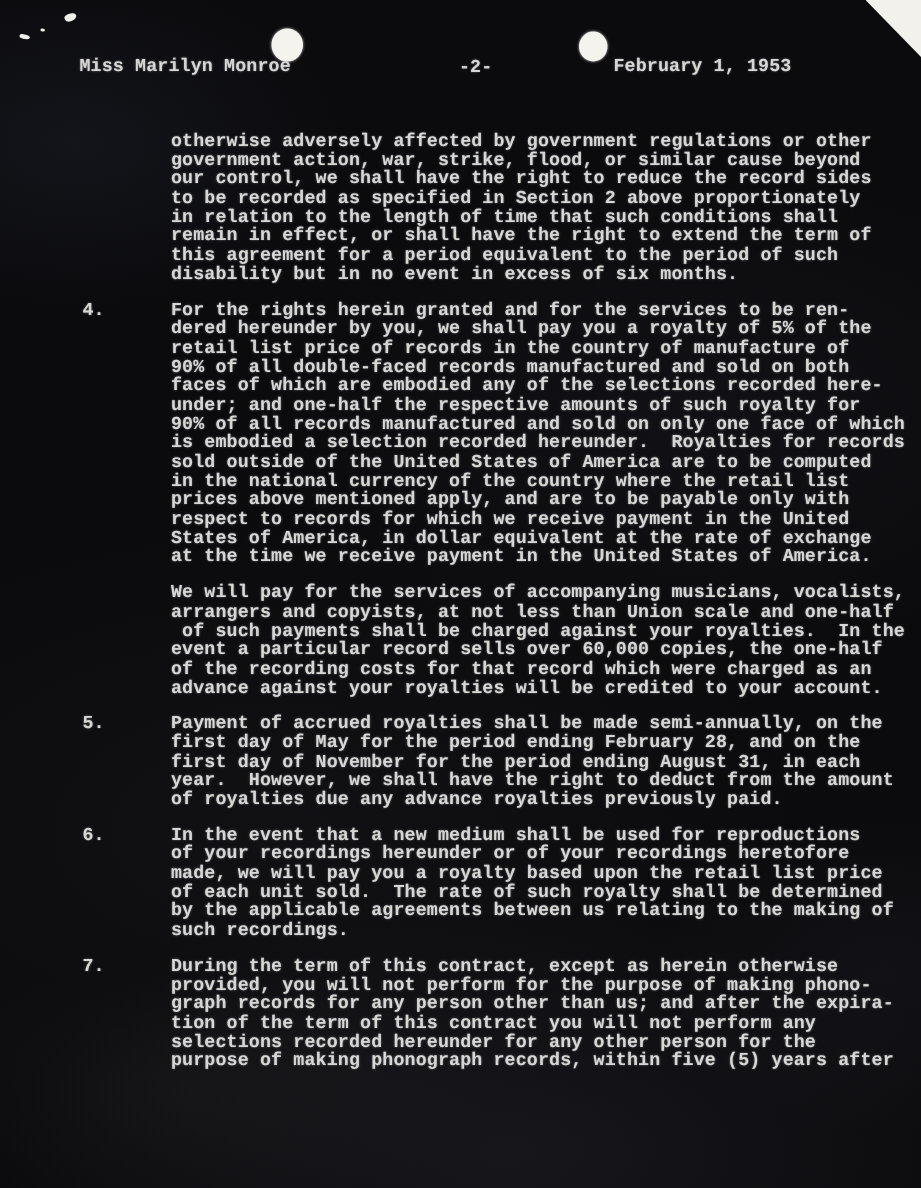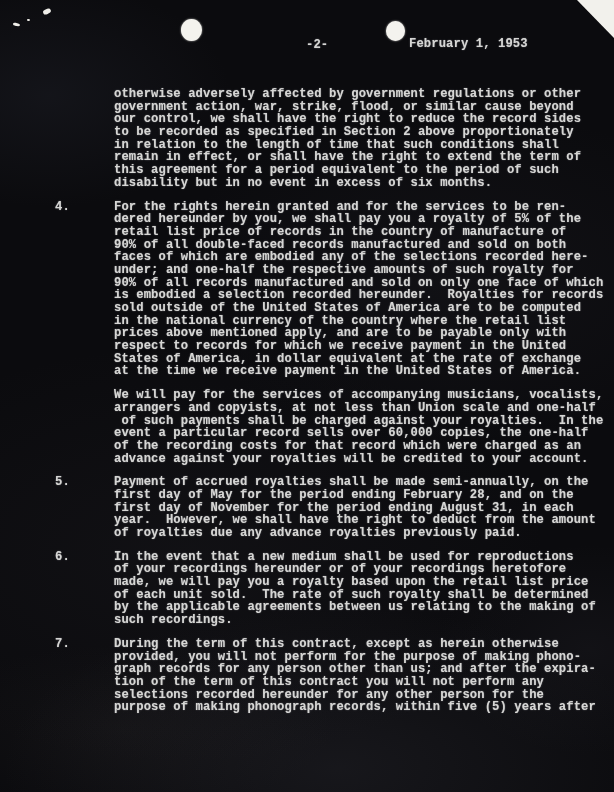--- a/index.html
+++ b/index.html
@@ -53,19 +53,20 @@
 <div class="scan-page">
 
   <div class="punch-hole hole-1"></div>
   <div class="punch-hole hole-2"></div>
   <div class="corner-fold"></div>
   <div class="speck speck-1"></div>
   <div class="speck speck-2"></div>
   <div class="speck speck-3"></div>
 
   <div class="header-row">
+    <span class="typew hdr-recipient">Miss Marilyn Monroe</span>
     <span class="typew hdr-pageno">-2-</span>
     <span class="typew hdr-date">February 1, 1953</span>
   </div>
 
   <div class="doc-body typew"><div class="para-row"><div class="para-num"></div><div class="para-lines"><div class="tline">otherwise adversely affected by government regulations or other</div><div class="tline">government action, war, strike, flood, or similar cause beyond</div><div class="tline">our control, we shall have the right to reduce the record sides</div><div class="tline">to be recorded as specified in Section 2 above proportionately</div><div class="tline">in relation to the length of time that such conditions shall</div><div class="tline">remain in effect, or shall have the right to extend the term of</div><div class="tline">this agreement for a period equivalent to the period of such</div><div class="tline">disability but in no event in excess of six months.</div></div></div><div class="para-row"><div class="para-num">4.</div><div class="para-lines"><div class="tline">For the rights herein granted and for the services to be ren-</div><div class="tline">dered hereunder by you, we shall pay you a royalty of 5% of the</div><div class="tline">retail list price of records in the country of manufacture of</div><div class="tline">90% of all double-faced records manufactured and sold on both</div><div class="tline">faces of which are embodied any of the selections recorded here-</div><div class="tline">under; and one-half the respective amounts of such royalty for</div><div class="tline">90% of all records manufactured and sold on only one face of which</div><div class="tline">is embodied a selection recorded hereunder.  Royalties for records</div><div class="tline">sold outside of the United States of America are to be computed</div><div class="tline">in the national currency of the country where the retail list</div><div class="tline">prices above mentioned apply, and are to be payable only with</div><div class="tline">respect to records for which we receive payment in the United</div><div class="tline">States of America, in dollar equivalent at the rate of exchange</div><div class="tline">at the time we receive payment in the United States of America.</div></div></div><div class="para-row"><div class="para-num"></div><div class="para-lines"><div class="tline">We will pay for the services of accompanying musicians, vocalists,</div><div class="tline">arrangers and copyists, at not less than Union scale and one-half</div><div class="tline"> of such payments shall be charged against your royalties.  In the</div><div class="tline">event a particular record sells over 60,000 copies, the one-half</div><div class="tline">of the recording costs for that record which were charged as an</div><div class="tline">advance against your royalties will be credited to your account.</div></div></div><div class="para-row"><div class="para-num">5.</div><div class="para-lines"><div class="tline">Payment of accrued royalties shall be made semi-annually, on the</div><div class="tline">first day of May for the period ending February 28, and on the</div><div class="tline">first day of November for the period ending August 31, in each</div><div class="tline">year.  However, we shall have the right to deduct from the amount</div><div class="tline">of royalties due any advance royalties previously paid.</div></div></div><div class="para-row"><div class="para-num">6.</div><div class="para-lines"><div class="tline">In the event that a new medium shall be used for reproductions</div><div class="tline">of your recordings hereunder or of your recordings heretofore</div><div class="tline">made, we will pay you a royalty based upon the retail list price</div><div class="tline">of each unit sold.  The rate of such royalty shall be determined</div><div class="tline">by the applicable agreements between us relating to the making of</div><div class="tline">such recordings.</div></div></div><div class="para-row"><div class="para-num">7.</div><div class="para-lines"><div class="tline">During the term of this contract, except as herein otherwise</div><div class="tline">provided, you will not perform for the purpose of making phono-</div><div class="tline">graph records for any person other than us; and after the expira-</div><div class="tline">tion of the term of this contract you will not perform any</div><div class="tline">selections recorded hereunder for any other person for the</div><div class="tline">purpose of making phonograph records, within five (5) years after</div></div></div></div>
 
 </div>
 
 </body></html>

